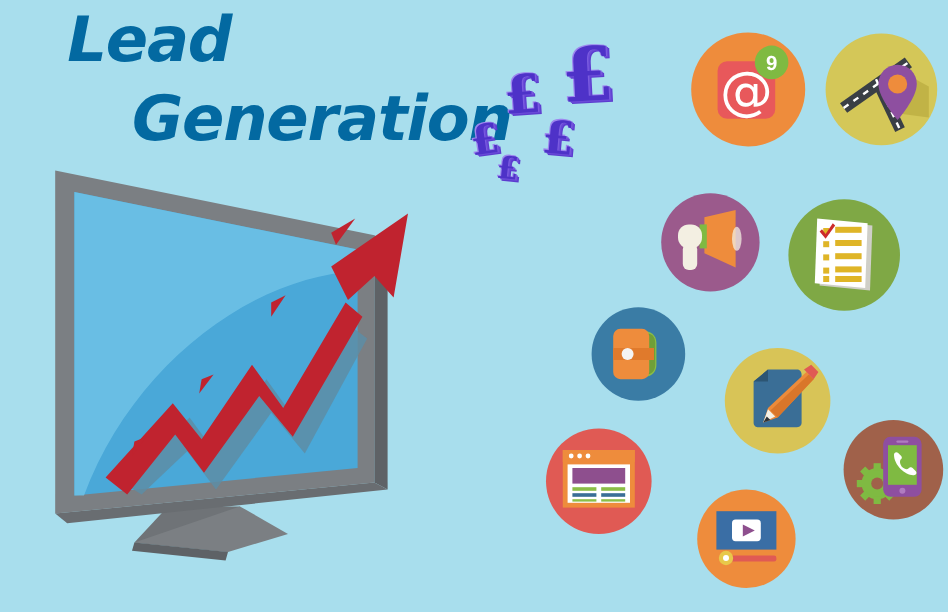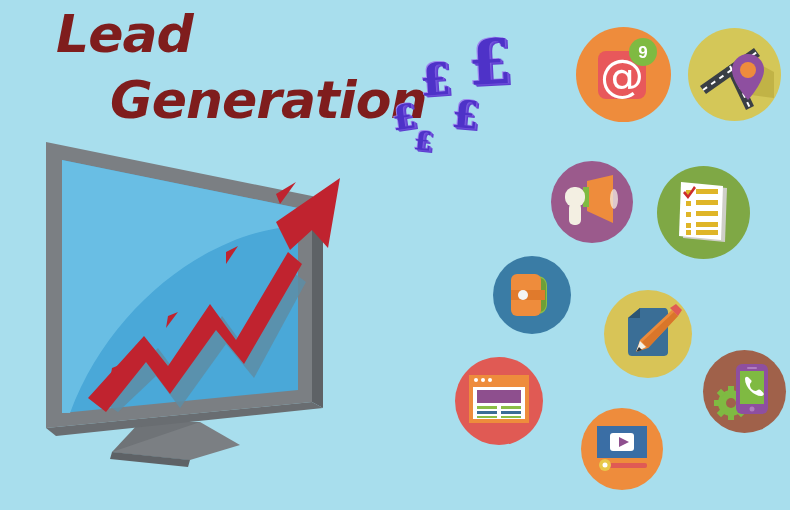--- a/index.html
+++ b/index.html
@@ -19,21 +19,21 @@
     background: #a8deed;
     overflow: hidden;
   }
 
   
   #title-block {
     position: absolute;
     left: 0px;
     top: 8px;
     width: 400px;
-    color: #7f1d1d;
+    color: #0369a1;
     font-family: "DejaVu Sans", sans-serif;
     font-weight: bold;
     font-style: italic;
     letter-spacing: -1px;
     line-height: 1.0;
     user-select: none;
   }
   #title-line-1 {
     display: block;
     font-size: 52px;

